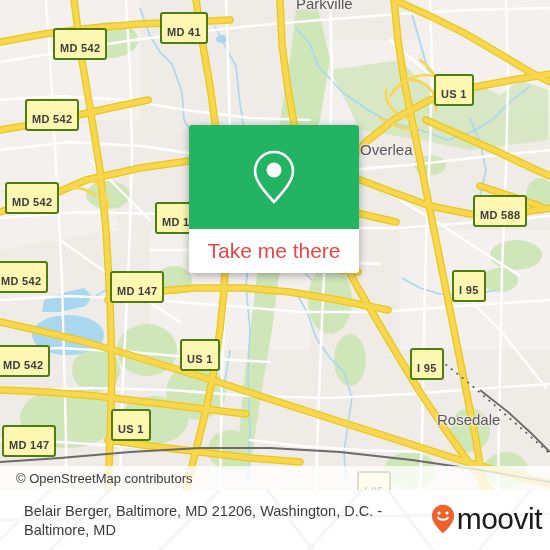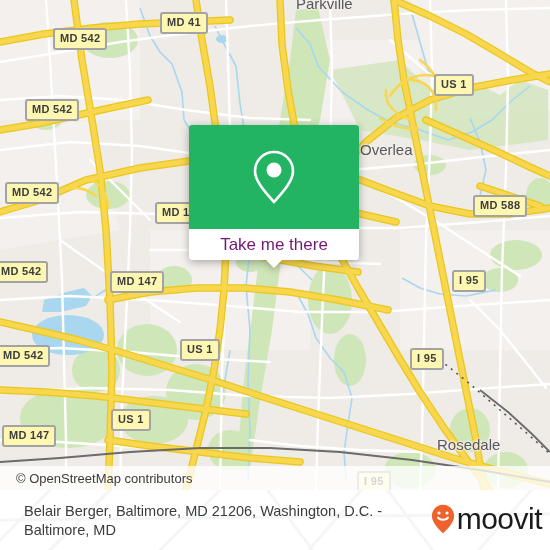--- a/index.html
+++ b/index.html
@@ -14,28 +14,28 @@
   #map{
     position:absolute;left:0;top:0;width:550px;height:490px;overflow:hidden;
     background:#efebe7;
   }
   .svg-map{position:absolute;left:0;top:0;width:550px;height:490px;display:block;}
 
   
   .shield{
     position:absolute;
     background:#fdf7b2;
-    border:2px solid #a3a3a3;
+    border:2px solid #4d7c0f;
     border-radius:3px;
     color:#3d3d3d;
     font-size:11px;
     font-weight:bold;
     letter-spacing:.3px;
     line-height:1;
-    padding:3px 5px 4px 5px;
+    padding:13px 5px 4px 5px;
     white-space:nowrap;
     font-family:"Liberation Sans", sans-serif;
     box-sizing:border-box;
   }
 
   
   .place{
     position:absolute;
     color:#58585a;
     font-size:15px;
@@ -55,26 +55,26 @@
     overflow:visible;
     filter:drop-shadow(0 2px 4px rgba(0,0,0,.32));
   }
   #callout-green{
     height:104px;
     background:#22b462;
     border-radius:3px 3px 0 0;
     display:flex;align-items:center;justify-content:center;
   }
   #callout-btn{
-    height:31px;
+    height:44px;
     background:#ffffff;
     border-radius:0 0 3px 3px;
     display:flex;align-items:center;justify-content:center;
-    color:#701a75;
-    font-size:17px;
+    color:#ef4444;
+    font-size:21px;
     position:relative;
   }
   #callout-tail{
     position:absolute;
     left:50%;margin-left:-9px;
     top:134px;
     width:0;height:0;
     border-left:9px solid transparent;
     border-right:9px solid transparent;
     border-top:9px solid #ffffff;
@@ -254,21 +254,21 @@
 
       <g>
         <path d="M0,462 L60,458 L130,452 L200,448 L270,448 L340,452 L412,460 L480,470 L550,482" stroke="#6b6b6b" stroke-width="1.8" fill="none"></path>
         <path d="M480,390 L508,412 L532,434 L550,452" stroke="#6b6b6b" stroke-width="1.8" fill="none"></path>
         <path d="M440,360 L470,384 L500,410 L530,436 L550,454" stroke="#555" stroke-width="1.6" fill="none" stroke-dasharray="2 5"></path>
       </g>
     </svg>
 
     <div class="place" style="left:296px;top:-5px;">Parkville</div>
     <div class="place" style="left:360px;top:141px;">Overlea</div>
-    <div class="place" style="left:437px;top:436px;">Rosedale</div>
+    <div class="place" style="left:437px;top:411px;">Rosedale</div>
 
     <div class="shield" style="left:160px;top:12px;">MD 41</div>
     <div class="shield" style="left:53px;top:28px;">MD 542</div>
     <div class="shield" style="left:434px;top:74px;">US 1</div>
     <div class="shield" style="left:25px;top:99px;">MD 542</div>
     <div class="shield" style="left:5px;top:182px;">MD 542</div>
     <div class="shield" style="left:155px;top:202px;">MD 147</div>
     <div class="shield" style="left:473px;top:195px;">MD 588</div>
     <div class="shield" style="left:-6px;top:261px;">MD 542</div>
     <div class="shield" style="left:110px;top:271px;">MD 147</div>

